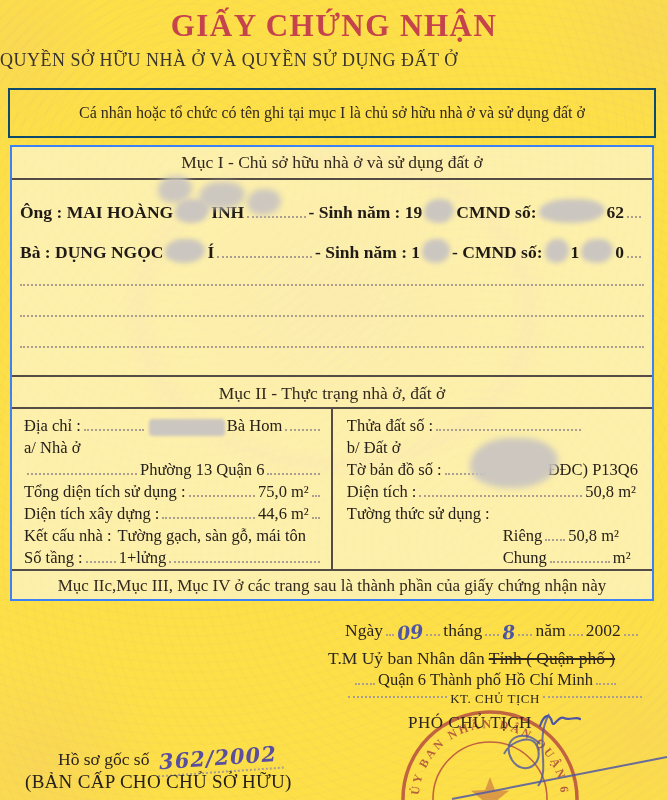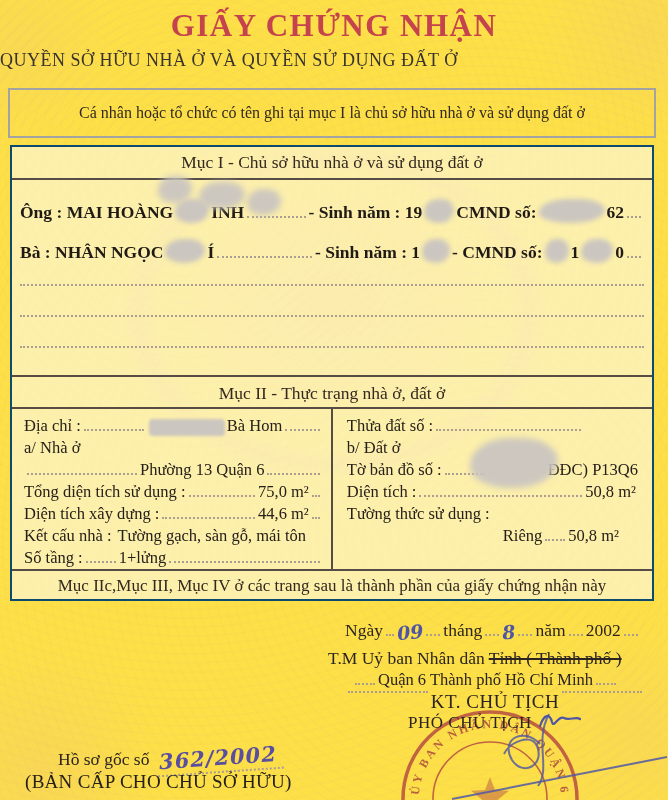--- a/index.html
+++ b/index.html
@@ -24,27 +24,27 @@
   .title{
     position:absolute;top:8px;left:0;width:100%;text-align:center;z-index:2;
     font-size:31px;font-weight:bold;letter-spacing:1.5px;color:#c5434c;
   }
   .subtitle{
     position:absolute;top:50px;left:0;width:100%;text-align:left;z-index:2;
     font-size:18px;color:#39332e;letter-spacing:0.5px;
   }
   .note-box{
     position:absolute;left:8px;top:88px;width:648px;height:50px;z-index:2;
-    border:2px solid #a3a3a3;box-sizing:border-box;
+    border:2px solid #0c4a6e;box-sizing:border-box;
     display:flex;align-items:center;justify-content:center;
     font-size:16px;color:#33291f;
   }
   .main-box{
     position:absolute;left:10px;top:145px;width:644px;height:456px;z-index:2;
-    border:2px solid #0c4a6e;box-sizing:border-box;background:rgba(254,253,251,0.55);
+    border:2px solid #3b82f6;box-sizing:border-box;background:rgba(254,253,251,0.55);
   }
   .sec-h{
     position:absolute;left:0;width:100%;box-sizing:border-box;text-align:center;
     font-size:17.5px;color:#33291f;
   }
   .muc1-h{top:0;height:33px;line-height:30px;border-bottom:2px solid #554c45;}
   .muc2-h{top:228px;height:34px;line-height:32px;border-top:2px solid #554c45;border-bottom:2px solid #554c45;}
   .muc2c{
     position:absolute;left:0;top:422px;width:100%;height:32px;box-sizing:border-box;
     border-top:2px solid #554c45;text-align:center;line-height:30px;font-size:17px;color:#33291f;
@@ -81,21 +81,21 @@
   .date-row{position:absolute;left:345px;top:620px;width:302px;z-index:3;
     display:flex;align-items:flex-end;font-size:17.5px;white-space:nowrap;}
   .ink{font-style:italic;font-weight:bold;color:#4d55a4;font-size:19px;
     display:inline-block;transform:rotate(-5deg);margin-bottom:-2px;
     font-family:"DejaVu Serif","Liberation Serif",serif;}
   .authority-row{position:absolute;left:328px;top:648px;z-index:3;font-size:17.5px;white-space:nowrap;}
   .struck{text-decoration:line-through;text-decoration-thickness:2px;}
   .district-row{position:absolute;left:352px;top:670px;width:296px;z-index:3;
     display:flex;align-items:flex-end;font-size:16.5px;white-space:nowrap;}
   .kt-row{position:absolute;left:345px;top:691px;width:300px;z-index:3;
-    display:flex;align-items:flex-start;font-size:19px;letter-spacing:0.5px;white-space:nowrap;}
+    display:flex;align-items:center;font-size:13px;letter-spacing:0.5px;white-space:nowrap;}
   .pho-row{position:absolute;left:345px;top:710px;width:300px;z-index:7;
     display:flex;align-items:center;justify-content:center;font-size:17px;letter-spacing:0.5px;white-space:nowrap;}
   .dossier{position:absolute;left:58px;top:745px;z-index:3;display:flex;align-items:flex-end;font-size:17.5px;white-space:nowrap;}
   .ink2{font-style:italic;font-weight:bold;color:#5a4f9e;font-size:21px;letter-spacing:1px;
     display:inline-block;transform:rotate(-4deg);margin:0 0 -3px 8px;
     border-bottom:2px dotted #ab9d90;padding:0 6px 1px 2px;
     font-family:"DejaVu Serif","Liberation Serif",serif;}
   .copy-note{position:absolute;left:25px;top:771px;z-index:3;font-size:19px;color:#26201a;letter-spacing:0.3px;}
   .stamp{position:absolute;left:392px;top:695px;z-index:5;opacity:0.82;}
   .inkart{position:absolute;inset:0;z-index:6;pointer-events:none;}
@@ -124,21 +124,21 @@
       <span class="dots"></span>
       <span>- Sinh năm : 19</span>
       <span class="blob" style="width:30px"></span>
       <span>CMND số:</span>
       <span class="blob" style="width:66px"></span>
       <span>62</span>
       <span class="dots d14"></span>
     </div>
 
     <div class="row owner owner2">
-      <span>Bà : NHÂN NGỌC</span>
+      <span>Bà : DỤNG NGỌC</span>
       <span class="blob" style="width:40px"></span>
       <span>Í</span>
       <span class="dots"></span>
       <span>- Sinh năm : 1</span>
       <span class="blob" style="width:28px"></span>
       <span>- CMND số:</span>
       <span class="blob" style="width:24px"></span>
       <span>1</span>
       <span class="blob" style="width:32px"></span>
       <span>0</span>
@@ -217,20 +217,26 @@
         </div>
         <div class="cline">
           <span>Tường thức sử dụng :</span>
         </div>
         <div class="cline indent">
           <span>Riêng</span>
           <span class="dots d20"></span>
           <span>50,8 m²</span>
           <span class="d8"></span>
         </div>
+        <div class="cline indent">
+          <span>Chung</span>
+          <span class="dots d60"></span>
+          <span>m²</span>
+          <span class="d8"></span>
+        </div>
       </div>
     </div>
 
     <div class="muc2c">Mục IIc,Mục III, Mục IV ở các trang sau là thành phần của giấy chứng nhận này</div>
   </div>
 
   <div class="ablob b1"></div>
   <div class="ablob b2"></div>
   <div class="ablob b3"></div>
   <div class="ablob b4"></div>
@@ -246,21 +252,21 @@
     <span class="dots d14"></span>
     <span>năm</span>
     <span class="dots d14"></span>
     <span>2002</span>
     <span class="dots d14"></span>
   </div>
 
   <div class="authority-row">
     <span>T.M Uỷ ban Nhân dân</span>
     <span> </span>
-    <span class="struck">Tỉnh ( Thành phố )</span>
+    <span class="struck">Tỉnh ( Quận phố )</span>
   </div>
 
   <div class="district-row">
     <span class="dots d20"></span>
     <span>Quận 6 Thành phố Hồ Chí Minh</span>
     <span class="dots d20"></span>
   </div>
 
   <div class="kt-row">
     <span class="dots"></span>

